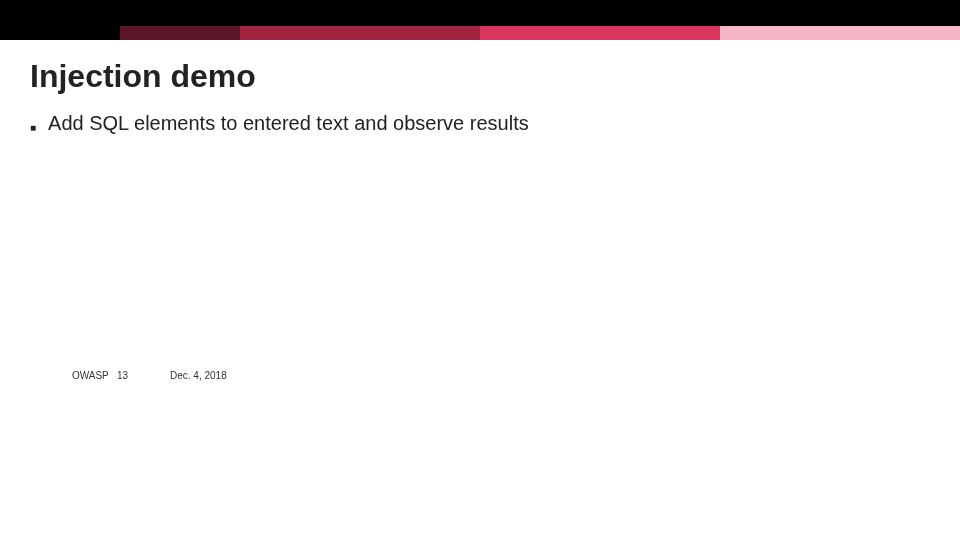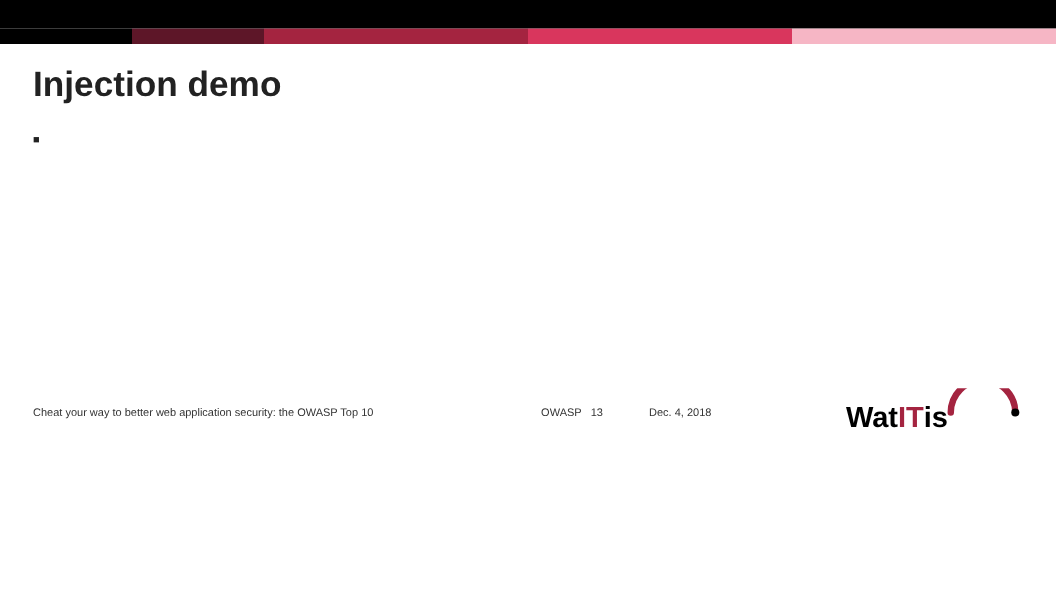--- a/index.html
+++ b/index.html
@@ -42,35 +42,26 @@
     <div class="seg mid"></div>
     <div class="seg red"></div>
     <div class="seg light"></div>
   </div>
 
   <div class="title">Injection demo</div>
 
   <div class="content">
     <div class="bullet-row">
       <span class="bullet-marker">■</span>
+      <span>Add SQL elements to entered text and observe results</span>
     </div>
   </div>
 
   <div class="footer">
-    <div class="title-small">Cheat your way to better web application security: the OWASP Top 10</div>
     <div class="page">
       <span>OWASP</span>
       &nbsp;
       <span>13</span>
     </div>
     <div class="date">Dec. 4, 2018</div>
-    <div class="logo">
-      <svg viewBox="0 0 220 60">
-        <path d="M 130 30 A 40 40 0 0 1 210 30" fill="none" stroke="#a42440" stroke-width="8" stroke-linecap="round"></path>
-        <circle cx="210" cy="30" r="5" fill="#000"></circle>
-        <text x="0" y="48" font-family="Arial Black, Arial, sans-serif" font-size="36" font-weight="900">
-          <tspan fill="#000">Wat</tspan><tspan fill="#a42440">IT</tspan><tspan fill="#000">is</tspan>
-        </text>
-      </svg>
-    </div>
   </div>
 
 </div>
 
 </body></html>

